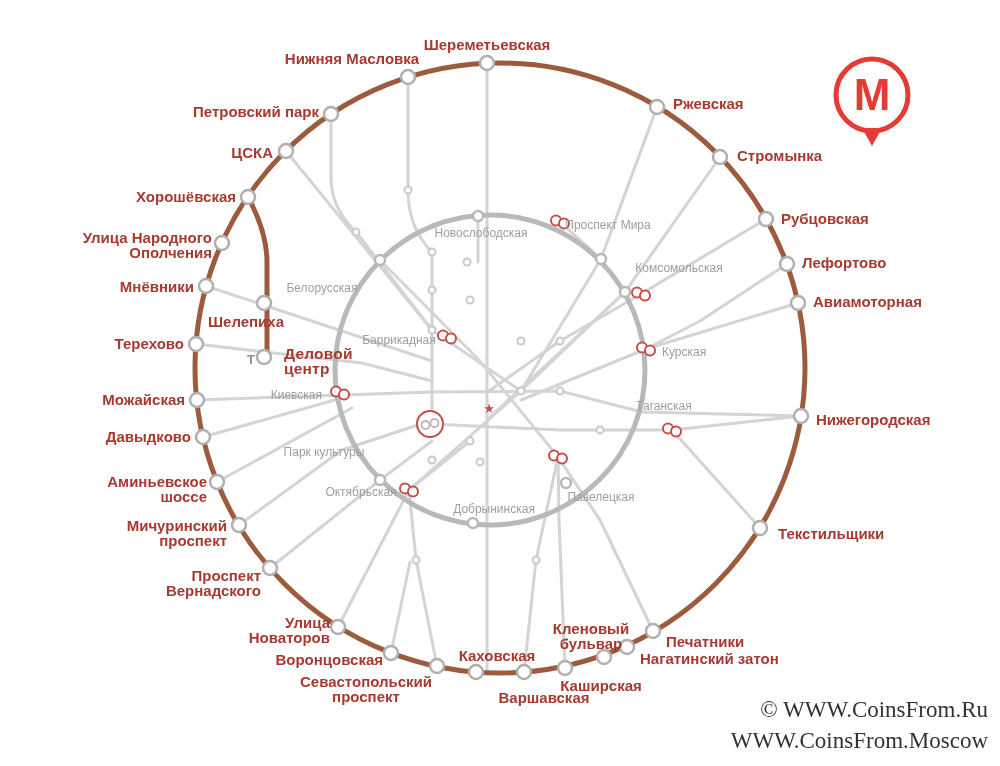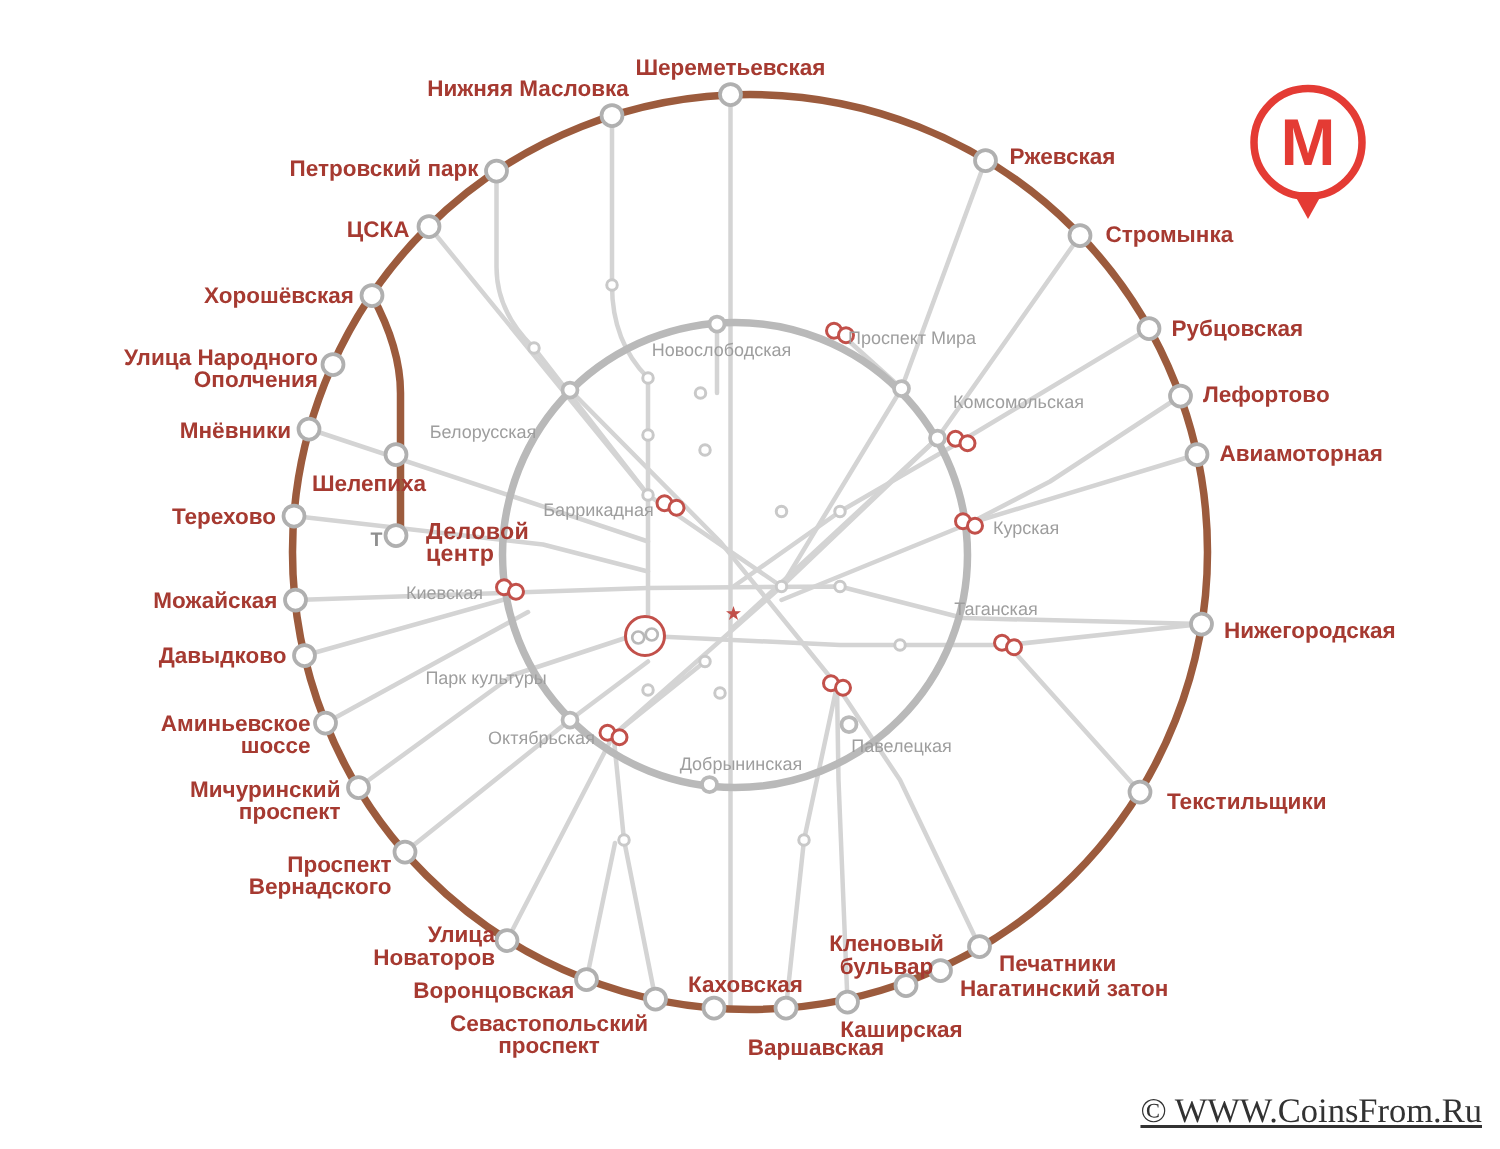--- a/index.html
+++ b/index.html
@@ -7,21 +7,21 @@
        font-family:"Liberation Sans",sans-serif;}
   .stage{position:absolute;left:0;top:0;width:1000px;height:766px;background:#fff;}
   #map-svg{position:absolute;left:0;top:0;}
   .lbl-bkl{font-family:"Liberation Sans",sans-serif;font-weight:700;font-size:15px;}
   .lbl-bkl-em{font-size:15.5px;letter-spacing:.2px;}
   .lbl-inner{font-family:"Liberation Sans",sans-serif;font-weight:400;font-size:12px;}
   .lbl-mcc{font-family:"Liberation Sans",sans-serif;font-weight:700;font-size:13px;}
   .logo{position:absolute;left:822px;top:50px;width:100px;height:104px;}
   .logo-m{font-family:"Liberation Sans",sans-serif;font-weight:700;font-size:44px;}
   .watermark{position:absolute;right:12px;bottom:10px;text-align:right;
-             font-family:"Liberation Serif",serif;font-size:23px;line-height:1.35;color:#323232;text-decoration:underline;}
+             font-family:"Liberation Serif",serif;font-size:23px;line-height:1.35;color:#323232;}
 </style>
 </head>
 <body>
 
 <div class="stage">
 
   <svg id="map-svg" width="1000" height="766" viewBox="0 0 1000 766">
     <g id="layer-radials" fill="none" stroke="#d4d4d4" stroke-width="3" stroke-linecap="round" stroke-linejoin="round">
       <path d="M487 63 L487 672"></path>
       <path d="M408 77 L408 190 Q408 228 432 252 L432 424"></path>
@@ -221,15 +221,16 @@
   <div class="logo">
     <svg width="100" height="104" viewBox="0 0 100 104">
       <circle cx="50" cy="45" r="36" fill="#ffffff" stroke="#e43b34" stroke-width="5"></circle>
       <path d="M40 78 L50 96 L60 78 Z" fill="#e43b34"></path>
       <text class="logo-m" x="50" y="60" text-anchor="middle" fill="#e43b34">М</text>
     </svg>
   </div>
 
   <div class="watermark" style="color: rgb(50, 50, 50);">
     <div>© WWW.CoinsFrom.Ru</div>
+    <div>WWW.CoinsFrom.Moscow</div>
   </div>
 
 </div>
 
 </body></html>

